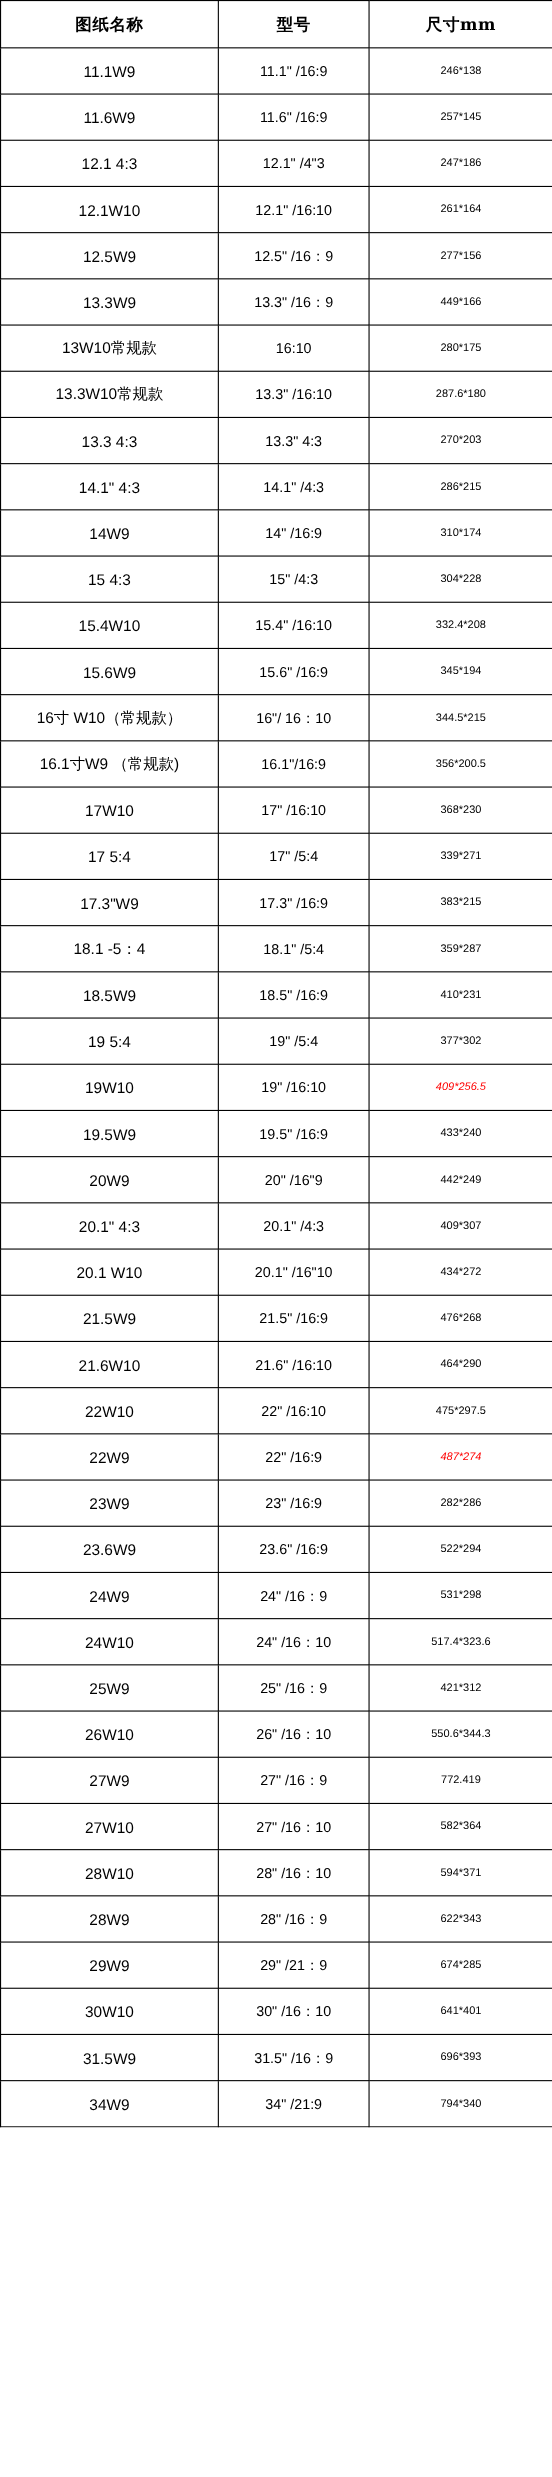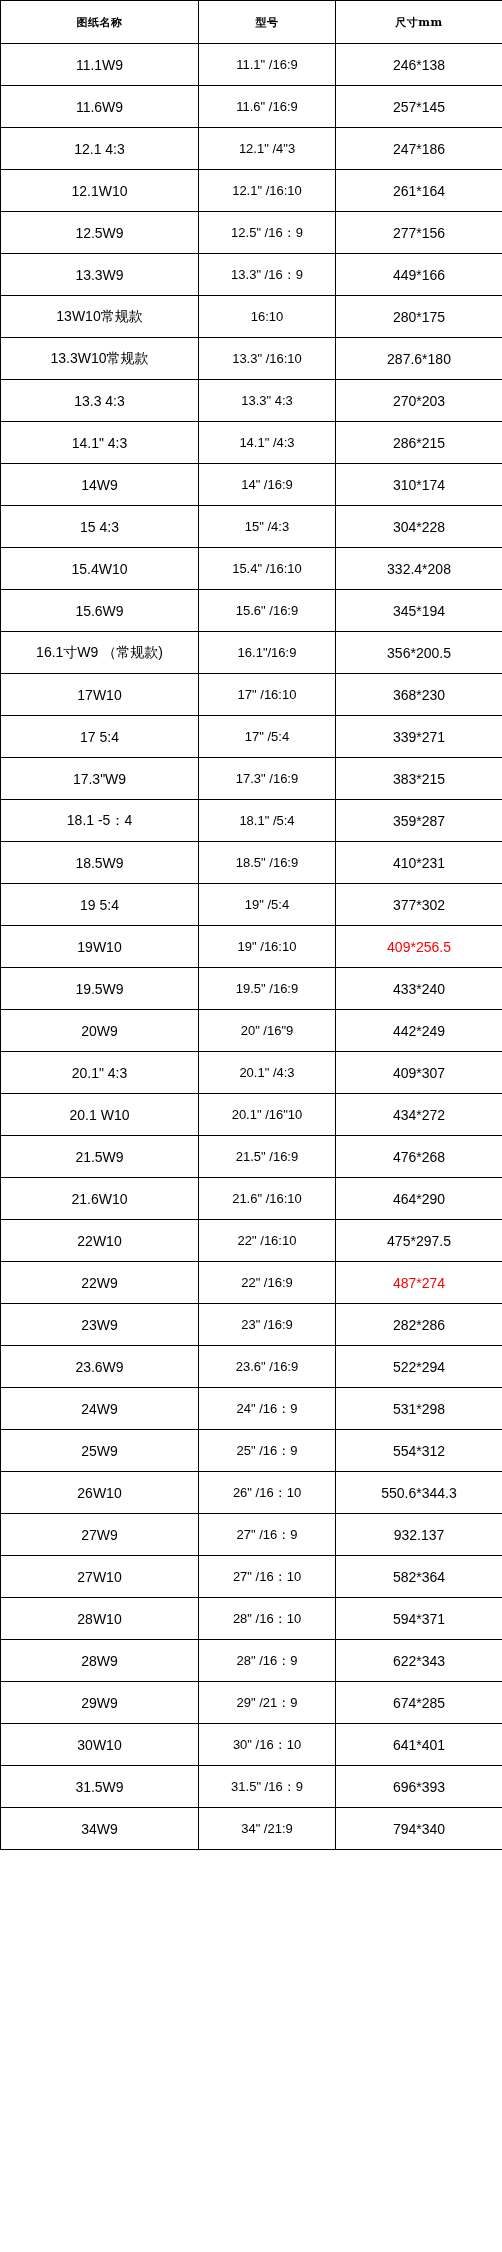--- a/index.html
+++ b/index.html
@@ -26,35 +26,36 @@
   #spec-table td {
     border: 1px solid #000000;
     text-align: center;
     vertical-align: middle;
     padding: 0 2px;
     overflow: hidden;
     white-space: nowrap;
   }
   #spec-table thead th {
     height: 42px;
-    font-size: 11px;
+    font-size: 15px;
     font-weight: bold;
     font-family: "DejaVu Serif", "Liberation Serif", serif;
     letter-spacing: 0.5px;
   }
   #spec-table tbody td {
     height: 41px;
     font-size: 14px;
     font-weight: normal;
   }
   #spec-table tbody td.cell-name { font-size: 14px; }
   #spec-table tbody td.cell-model { font-size: 13px; }
-  #spec-table tbody td.cell-size { font-size: 14px; }
+  #spec-table tbody td.cell-size { font-size: 10px; }
   #spec-table tbody td.hl {
     color: #ff0000;
+    font-style: italic;
   }
   .cjk { font-family: "DejaVu Sans", "Liberation Sans", sans-serif; }
 </style>
 </head>
 <body>
 
 <table id="spec-table">
   <colgroup>
     <col class="c-name">
     <col class="c-model">
@@ -132,20 +133,25 @@
         <td class="cell-name">15.4W10</td>
         <td class="cell-model">15.4"  /16:10</td>
         <td class="cell-size">332.4*208</td>
       </tr>
       <tr>
         <td class="cell-name">15.6W9</td>
         <td class="cell-model">15.6"  /16:9</td>
         <td class="cell-size">345*194</td>
       </tr>
       <tr>
+        <td class="cell-name">16寸 W10（常规款）</td>
+        <td class="cell-model">16"/ 16：10</td>
+        <td class="cell-size">344.5*215</td>
+      </tr>
+      <tr>
         <td class="cell-name">16.1寸W9 （常规款)</td>
         <td class="cell-model">16.1"/16:9</td>
         <td class="cell-size">356*200.5</td>
       </tr>
       <tr>
         <td class="cell-name">17W10</td>
         <td class="cell-model">17"  /16:10</td>
         <td class="cell-size">368*230</td>
       </tr>
       <tr>
@@ -227,33 +233,38 @@
         <td class="cell-name">23.6W9</td>
         <td class="cell-model">23.6"  /16:9</td>
         <td class="cell-size">522*294</td>
       </tr>
       <tr>
         <td class="cell-name">24W9</td>
         <td class="cell-model">24"  /16：9</td>
         <td class="cell-size">531*298</td>
       </tr>
       <tr>
+        <td class="cell-name">24W10</td>
+        <td class="cell-model">24"  /16：10</td>
+        <td class="cell-size">517.4*323.6</td>
+      </tr>
+      <tr>
         <td class="cell-name">25W9</td>
         <td class="cell-model">25"  /16：9</td>
-        <td class="cell-size">554*312</td>
+        <td class="cell-size">421*312</td>
       </tr>
       <tr>
         <td class="cell-name">26W10</td>
         <td class="cell-model">26"  /16：10</td>
         <td class="cell-size">550.6*344.3</td>
       </tr>
       <tr>
         <td class="cell-name">27W9</td>
         <td class="cell-model">27"  /16：9</td>
-        <td class="cell-size">932.137</td>
+        <td class="cell-size">772.419</td>
       </tr>
       <tr>
         <td class="cell-name">27W10</td>
         <td class="cell-model">27"  /16：10</td>
         <td class="cell-size">582*364</td>
       </tr>
       <tr>
         <td class="cell-name">28W10</td>
         <td class="cell-model">28"  /16：10</td>
         <td class="cell-size">594*371</td>

